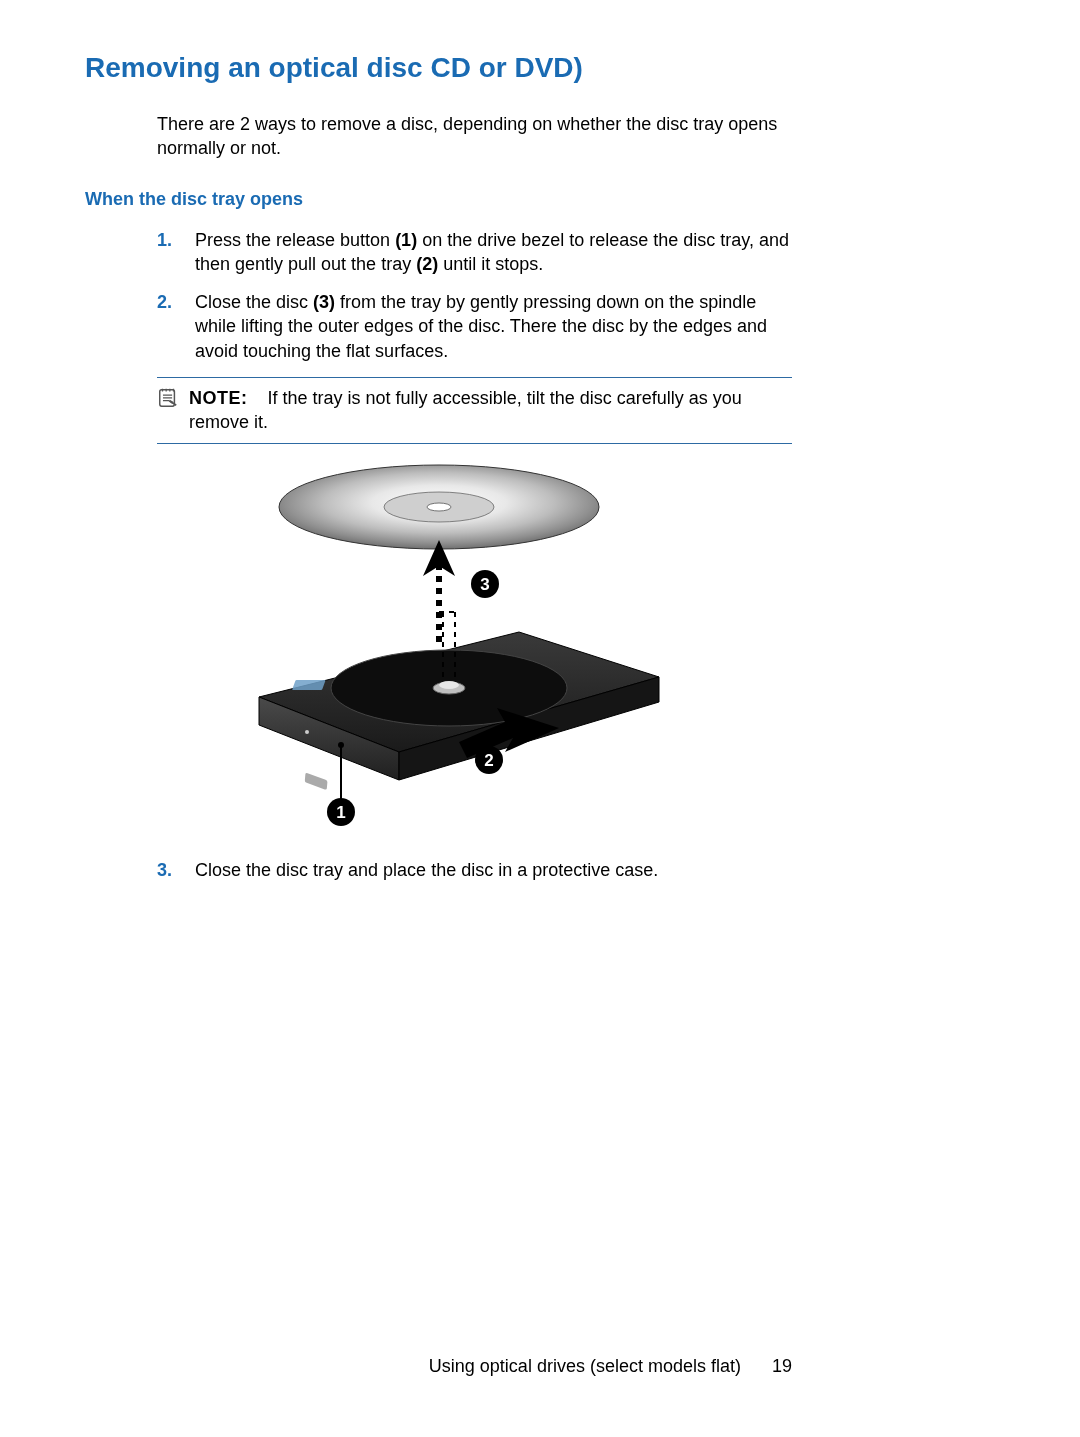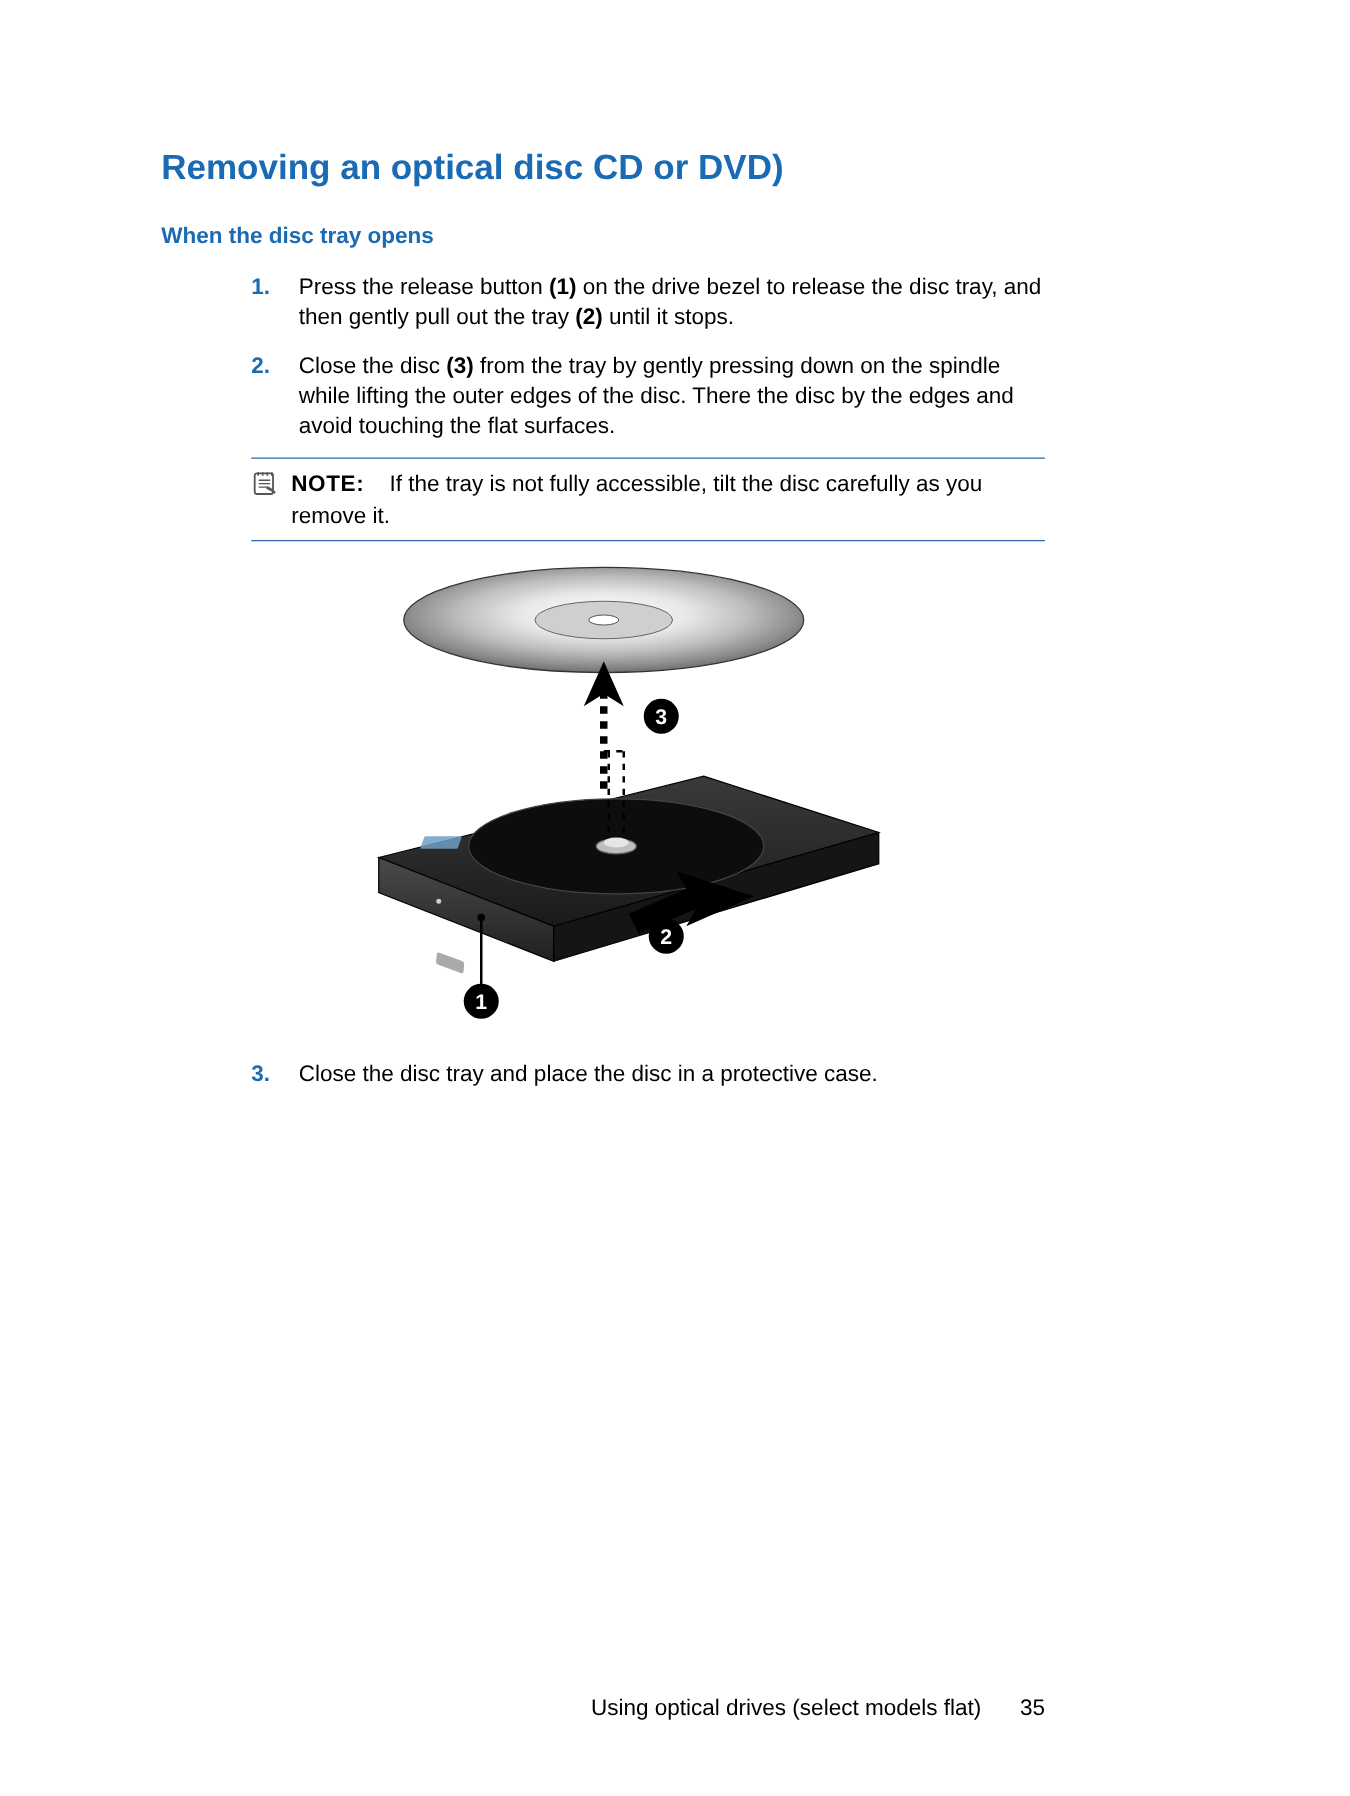--- a/index.html
+++ b/index.html
@@ -1,17 +1,17 @@
 <!DOCTYPE html>
 <html><head>
 <meta charset="utf-8">
 <style>
   * { box-sizing: border-box; margin: 0; padding: 0; }
   html, body { width: 1080px; height: 1437px; background: #fff; font-family: Arial, Helvetica, sans-serif; color: #000; }
-  .page { position: relative; width: 877px; height: 1437px; padding: 118px 85px 0 85px; margin-left: 44px; }
+  .page { position: relative; width: 877px; height: 1437px; padding: 52px 85px 0 85px; }
   .h1 { color: #1a6bb3; font-size: 28px; font-weight: bold; margin-bottom: 28px; }
   .intro { font-size: 18px; margin-left: 72px; margin-bottom: 28px; line-height: 1.35; }
   .h2 { color: #1a6bb3; font-size: 18px; font-weight: bold; margin-bottom: 18px; }
   .ol { list-style: none; margin-left: 72px; }
   .li { display: flex; margin-bottom: 14px; font-size: 18px; line-height: 1.35; }
   .li .num { color: #1a6bb3; font-weight: bold; min-width: 38px; }
   .li .body { flex: 1; }
   .li .body b { font-weight: bold; }
   .note-box { margin: 14px 0 18px 72px; border-top: 1px solid #2d6aa3; border-bottom: 1px solid #2d6aa3; padding: 8px 6px 8px 0; display: flex; align-items: flex-start; gap: 10px; }
   .note-icon { width: 22px; height: 22px; flex: none; }
@@ -22,20 +22,21 @@
   .footer { position: absolute; bottom: 60px; right: 85px; font-size: 18px; }
   .footer .pn { display: inline-block; margin-left: 26px; }
 </style>
 </head>
 <body>
 
 <div class="page">
 
   <h1 class="h1">Removing an optical disc CD or DVD)</h1>
 
+  <p class="intro">There are 2 ways to remove a disc, depending on whether the disc tray opens normally or not.</p>
 
   <h2 class="h2">When the disc tray opens</h2>
 
   <ol class="ol">
     <li class="li">
       <span class="num">1.</span>
       <span class="body">
         <span>Press the release button </span><b>(1)</b><span> on the drive bezel to release the disc tray, and then gently pull out the tray </span><b>(2)</b><span> until it stops.</span>
       </span>
     </li>
@@ -146,16 +147,16 @@
 
   <ol class="ol">
     <li class="li">
       <span class="num">3.</span>
       <span class="body">Close the disc tray and place the disc in a protective case.</span>
     </li>
   </ol>
 
   <div class="footer">
     <span>Using optical drives (select models flat)</span>
-    <span class="pn">35</span>
+    <span class="pn">19</span>
   </div>
 
 </div>
 
 </body></html>

